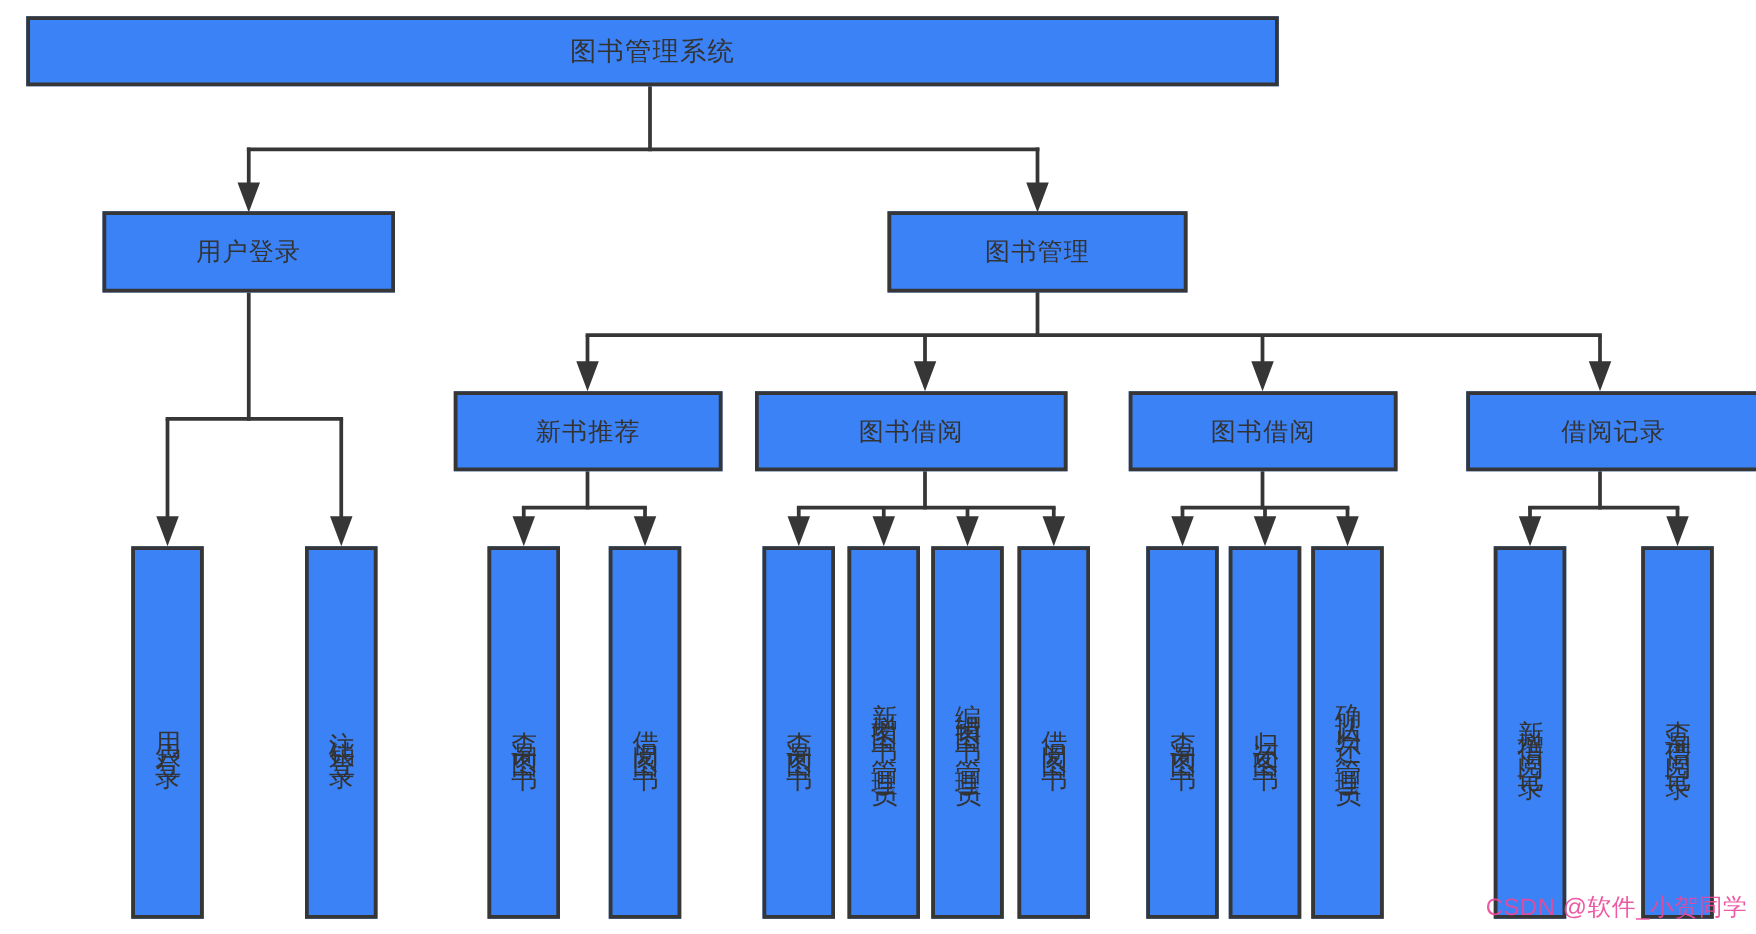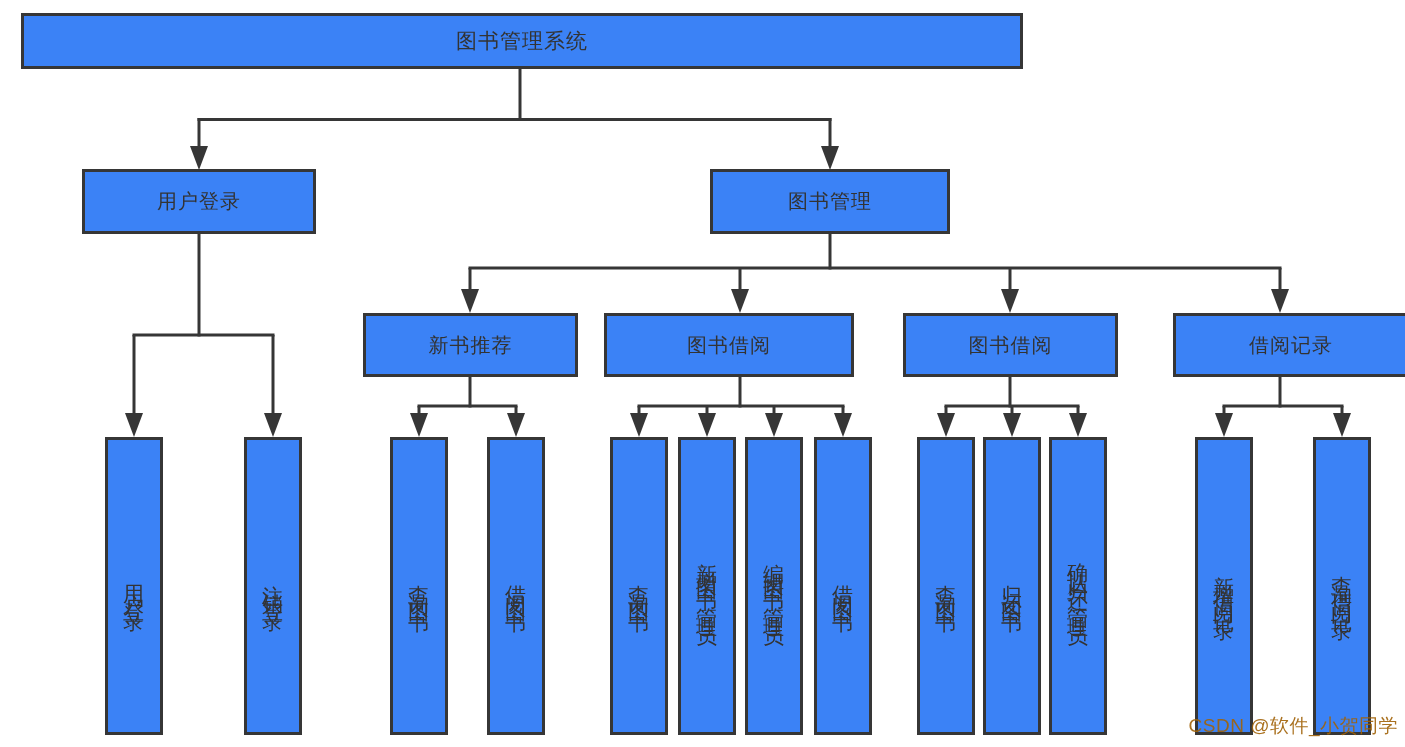--- a/index.html
+++ b/index.html
@@ -39,21 +39,21 @@
     line-height: 1;
     top: 437px;
     width: 58px;
     height: 298px;
   }
   .watermark {
     position: absolute;
     right: 7px;
     bottom: 8px;
     font-size: 19px;
-    color: #a16207;
+    color: #ec4899;
     letter-spacing: 0.5px;
     z-index: 3;
     opacity: 0.9;
   }
 </style>
 </head>
 <body>
 
 <div class="stage">
 

